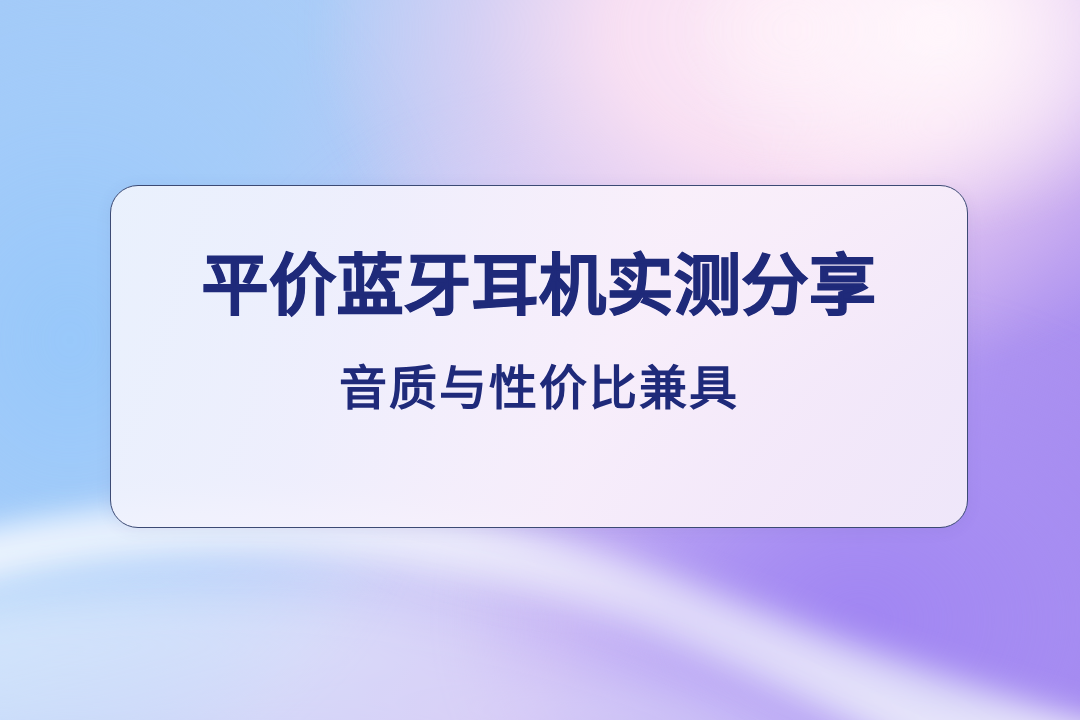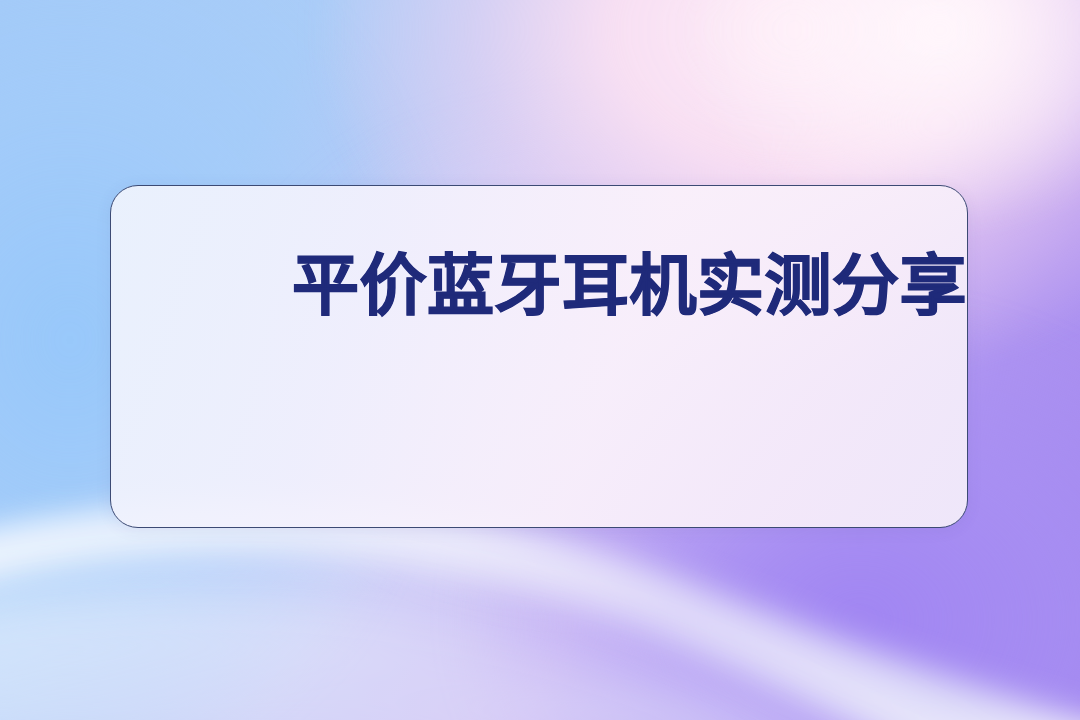--- a/index.html
+++ b/index.html
@@ -141,21 +141,21 @@
 
   .title {
     margin: 0;
     padding: 0;
     font-family: "Liberation Sans", "DejaVu Sans", sans-serif;
     font-weight: 700;
     font-size: 67px;
     line-height: 1;
     letter-spacing: 0.5px;
     color: #1f2a7a;
-    text-align: right;
+    text-align: center;
     width: 100%;
     margin-top: 66px;
     white-space: nowrap;
     -webkit-text-stroke: 1.1px #1f2a7a;
   }
 
   .subtitle {
     margin: 0;
     padding: 0;
     font-family: "Liberation Serif", "DejaVu Serif", serif;
@@ -214,15 +214,16 @@
                C 470,492 190,480 -70,548 Z"></path>
 
       <path filter="url(#softBlur)" fill="none" stroke="#ffffff" stroke-opacity="0.55" stroke-width="16" d="M -60,556 C 180,492 440,512 672,606 C 842,676 980,752 1112,822"></path>
 
       <path filter="url(#softBlur2)" fill="none" stroke="#ffffff" stroke-opacity="0.30" stroke-width="26" d="M -60,604 C 200,548 470,574 700,672 C 860,740 990,806 1120,876"></path>
     </svg>
   </div>
 
   <div id="card">
     <h1 class="title">平价蓝牙耳机实测分享</h1>
+    <h2 class="subtitle">音质与性价比兼具</h2>
   </div>
 
 </div>
 
 </body></html>

